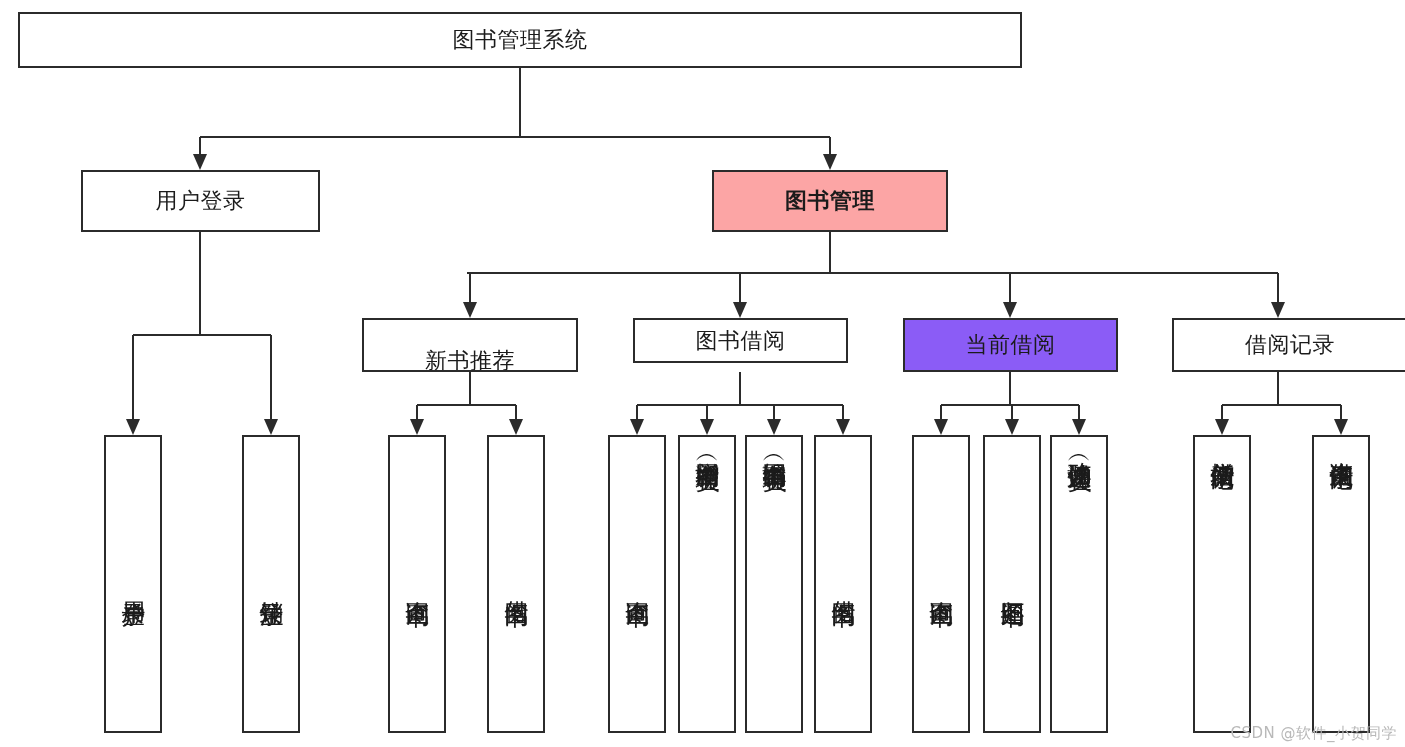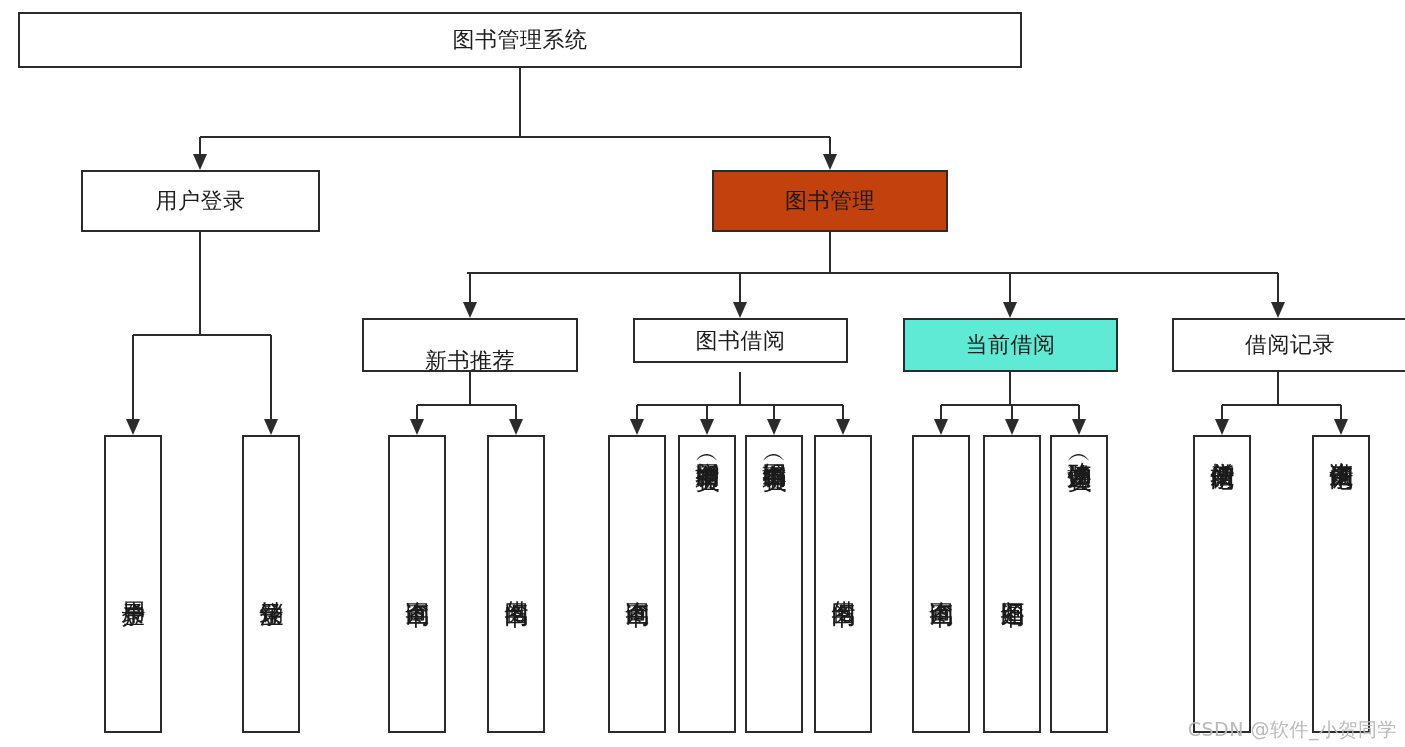--- a/index.html
+++ b/index.html
@@ -56,21 +56,21 @@
     justify-content: center;
   }
   .node-box.leaf-short {
     align-items: center;
     padding-top: 0;
   }
   #watermark {
     position: absolute;
     right: 8px;
     bottom: 4px;
-    font-size: 19px;
+    font-size: 15px;
     color: #b9b9b9;
     white-space: nowrap;
     letter-spacing: 0.5px;
     pointer-events: none;
   }
 </style>
 </head>
 <body>
 
 <div id="canvas">
@@ -134,30 +134,30 @@
       </g>
   </svg>
 
   <div id="nodes-layer">
       <div class="node-box" style="left: 18px; top: 12px; width: 1004px; height: 56px; border-color: rgb(43, 43, 43); background: rgb(255, 255, 255);">
         <span class="node-label" style="color: rgb(27, 27, 27);">图书管理系统</span>
       </div>
       <div class="node-box" style="left: 81px; top: 170px; width: 239px; height: 62px; border-color: rgb(43, 43, 43); background: rgb(255, 255, 255);">
         <span class="node-label" style="color: rgb(27, 27, 27);">用户登录</span>
       </div>
-      <div class="node-box" style="left: 712px; top: 170px; width: 236px; height: 62px; border-color: rgb(43, 43, 43); background: #c2410c;">
+      <div class="node-box" style="left: 712px; top: 170px; width: 236px; height: 62px; border-color: rgb(43, 43, 43); background: #fca5a5; font-weight: bold;">
         <span class="node-label" style="color: rgb(27, 27, 27);">图书管理</span>
       </div>
       <div class="node-box" style="left: 362px; top: 318px; width: 216px; height: 54px; border-color: rgb(43, 43, 43); background: rgb(255, 255, 255);">
         <span class="node-label" style="color: rgb(27, 27, 27); margin-top: 31px;">新书推荐</span>
       </div>
       <div class="node-box" style="left: 633px; top: 318px; width: 215px; height: 45px; border-color: rgb(43, 43, 43); background: rgb(255, 255, 255);">
         <span class="node-label" style="color: rgb(27, 27, 27);">图书借阅</span>
       </div>
-      <div class="node-box" style="left: 903px; top: 318px; width: 215px; height: 54px; border-color: rgb(43, 43, 43); background: #5eead4;">
+      <div class="node-box" style="left: 903px; top: 318px; width: 215px; height: 54px; border-color: rgb(43, 43, 43); background: #8b5cf6;">
         <span class="node-label" style="color: rgb(27, 27, 27);">当前借阅</span>
       </div>
       <div class="node-box" style="left: 1172px; top: 318px; width: 236px; height: 54px; border-color: rgb(43, 43, 43); background: rgb(255, 255, 255);">
         <span class="node-label" style="color: rgb(27, 27, 27);">借阅记录</span>
       </div>
       <div class="node-box vertical leaf-short" style="left: 104px; top: 435px; width: 58px; height: 298px; border-color: rgb(43, 43, 43); background: rgb(255, 255, 255);">
         <span class="node-label" style="color: rgb(27, 27, 27);">用户登录</span>
       </div>
       <div class="node-box vertical leaf-short" style="left: 242px; top: 435px; width: 58px; height: 298px; border-color: rgb(43, 43, 43); background: rgb(255, 255, 255);">
         <span class="node-label" style="color: rgb(27, 27, 27);">注销登录</span>

